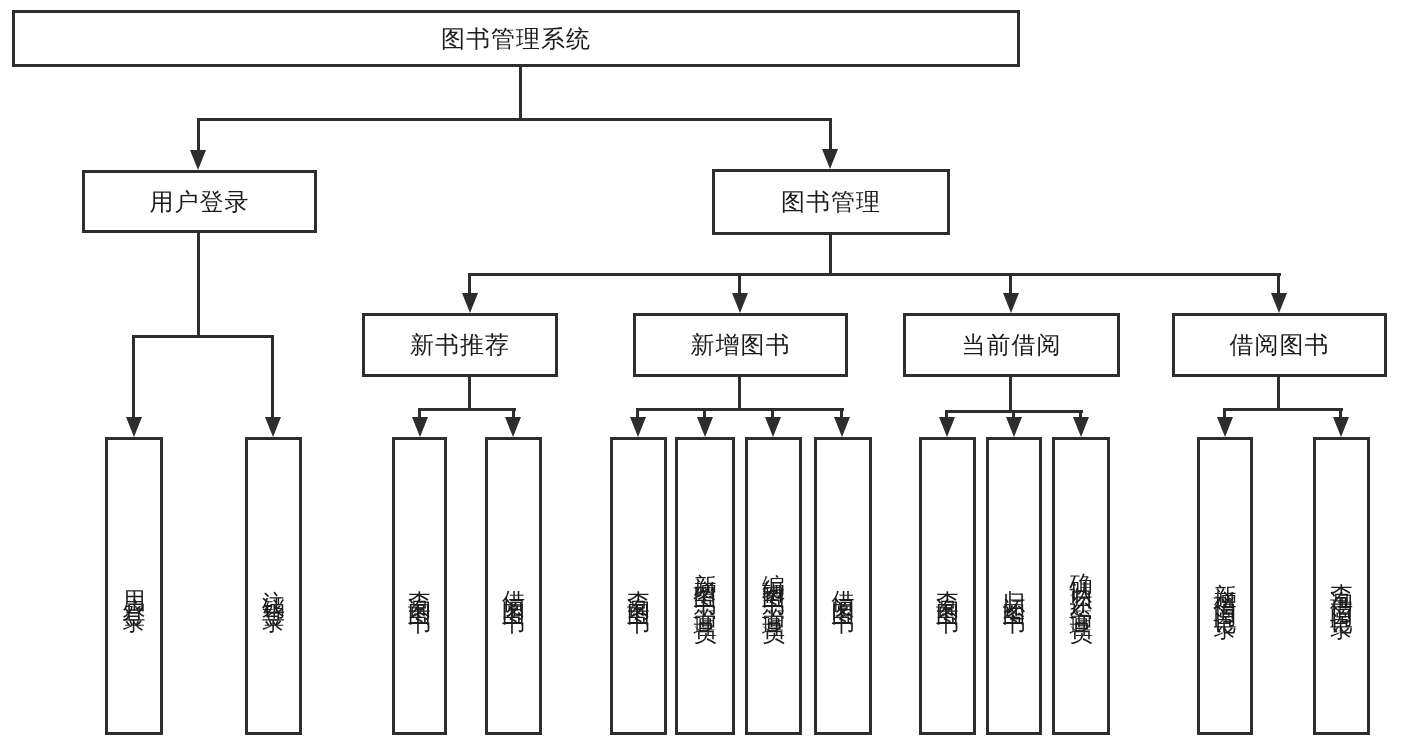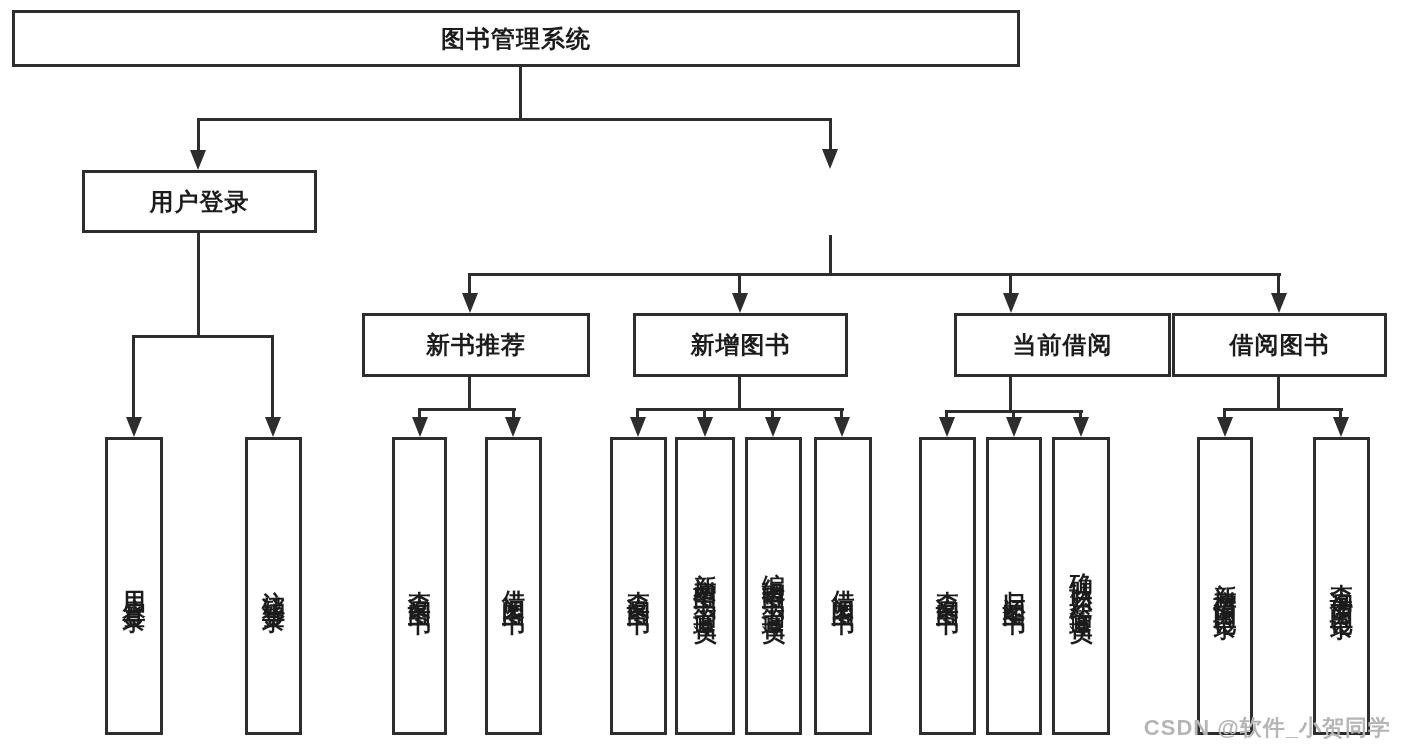--- a/index.html
+++ b/index.html
@@ -8,21 +8,20 @@
     --watermark:#b5b5b5;
     --background:#ffffff;
   }
   html,body{margin:0;padding:0;background:var(--background);}
   .canvas{
     position:relative;
     width:1405px;height:747px;
     background:var(--background);
     font-family:"Liberation Sans", sans-serif;
     overflow:hidden;
-    font-weight:bold;
   }
   
   .hline{position:absolute;height:3px;background:var(--line);}
   .vline{position:absolute;width:3px;background:var(--line);}
   .arrow{
     position:absolute;width:0;height:0;
     border-left:8px solid transparent;
     border-right:8px solid transparent;
     border-top:20px solid var(--line);
   }
@@ -111,28 +110,31 @@
   <div class="vline" style="left:1339px;top:408px;height:13px"></div>
   <div class="arrow" style="left:1333px;top:417px"></div>
 
   <div class="node h" style="left:12px;top:10px;width:1008px;height:57px">
     <span class="lbl">图书管理系统</span>
   </div>
 
   <div class="node h" style="left:82px;top:170px;width:235px;height:63px">
     <span class="lbl">用户登录</span>
   </div>
+  <div class="node h" style="left:712px;top:169px;width:238px;height:66px">
+    <span class="lbl">图书管理</span>
+  </div>
 
-  <div class="node h" style="left:362px;top:313px;width:228px;height:64px">
+  <div class="node h" style="left:362px;top:313px;width:196px;height:64px">
     <span class="lbl">新书推荐</span>
   </div>
   <div class="node h" style="left:633px;top:313px;width:215px;height:64px">
     <span class="lbl">新增图书</span>
   </div>
-  <div class="node h" style="left:954px;top:313px;width:217px;height:64px">
+  <div class="node h" style="left:903px;top:313px;width:217px;height:64px">
     <span class="lbl">当前借阅</span>
   </div>
   <div class="node h" style="left:1172px;top:313px;width:215px;height:64px">
     <span class="lbl">借阅图书</span>
   </div>
 
   <div class="node v" style="left:105px;top:437px;width:58px;height:298px">
     <span class="lbl">用户登录</span>
   </div>
   <div class="node v" style="left:245px;top:437px;width:57px;height:298px">
@@ -169,15 +171,14 @@
     <span class="lbl">确认归还（管理员）</span>
   </div>
 
   <div class="node v" style="left:1197px;top:437px;width:56px;height:298px">
     <span class="lbl">新增借阅记录</span>
   </div>
   <div class="node v" style="left:1313px;top:437px;width:57px;height:298px">
     <span class="lbl">查询借阅记录</span>
   </div>
 
-  <div class="watermark">CSDN @软件_小贺同学</div>
 
 </div>
 
 </body></html>

